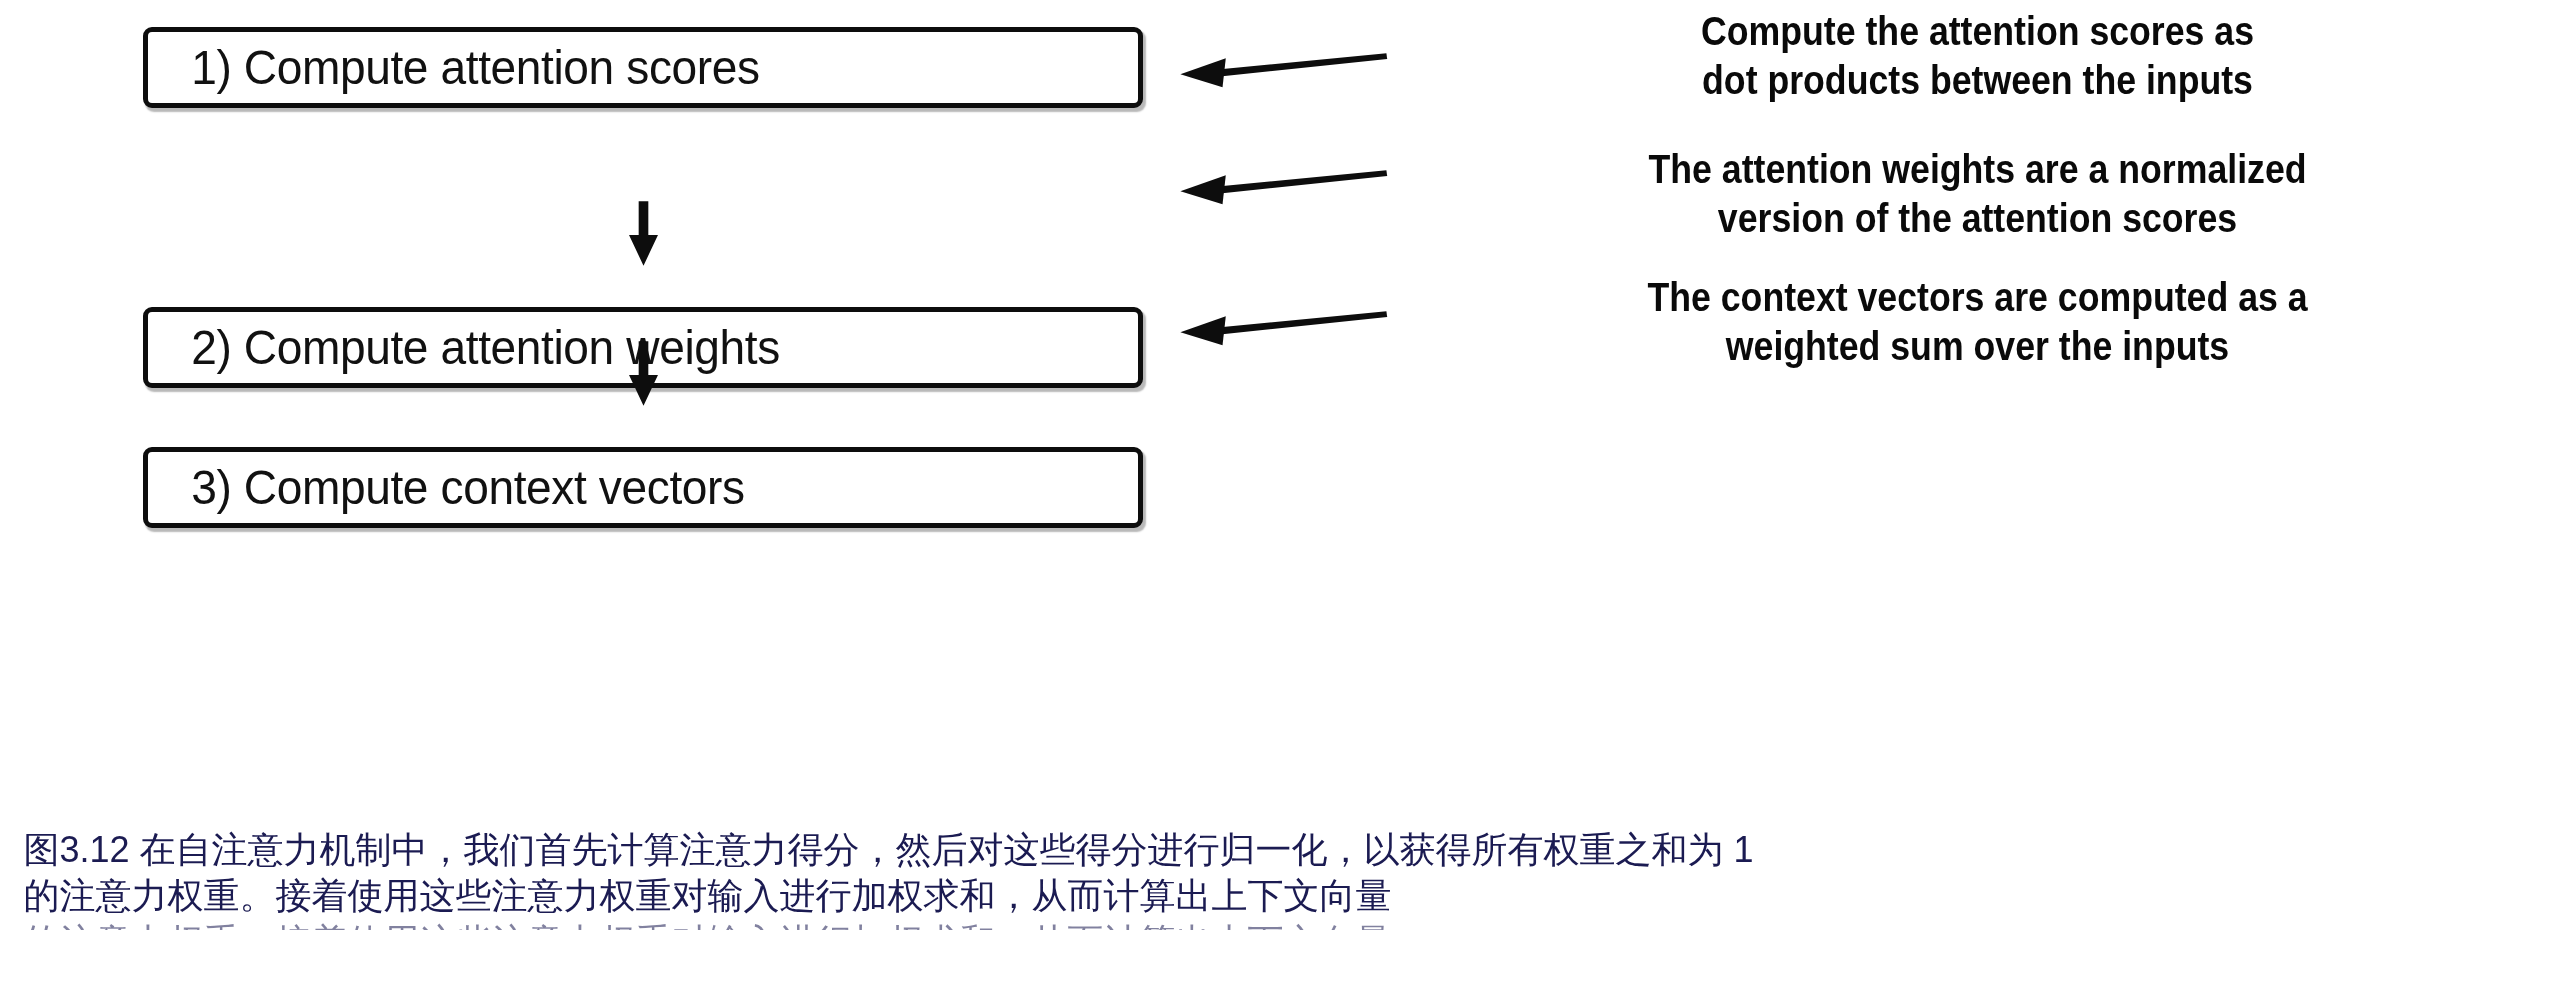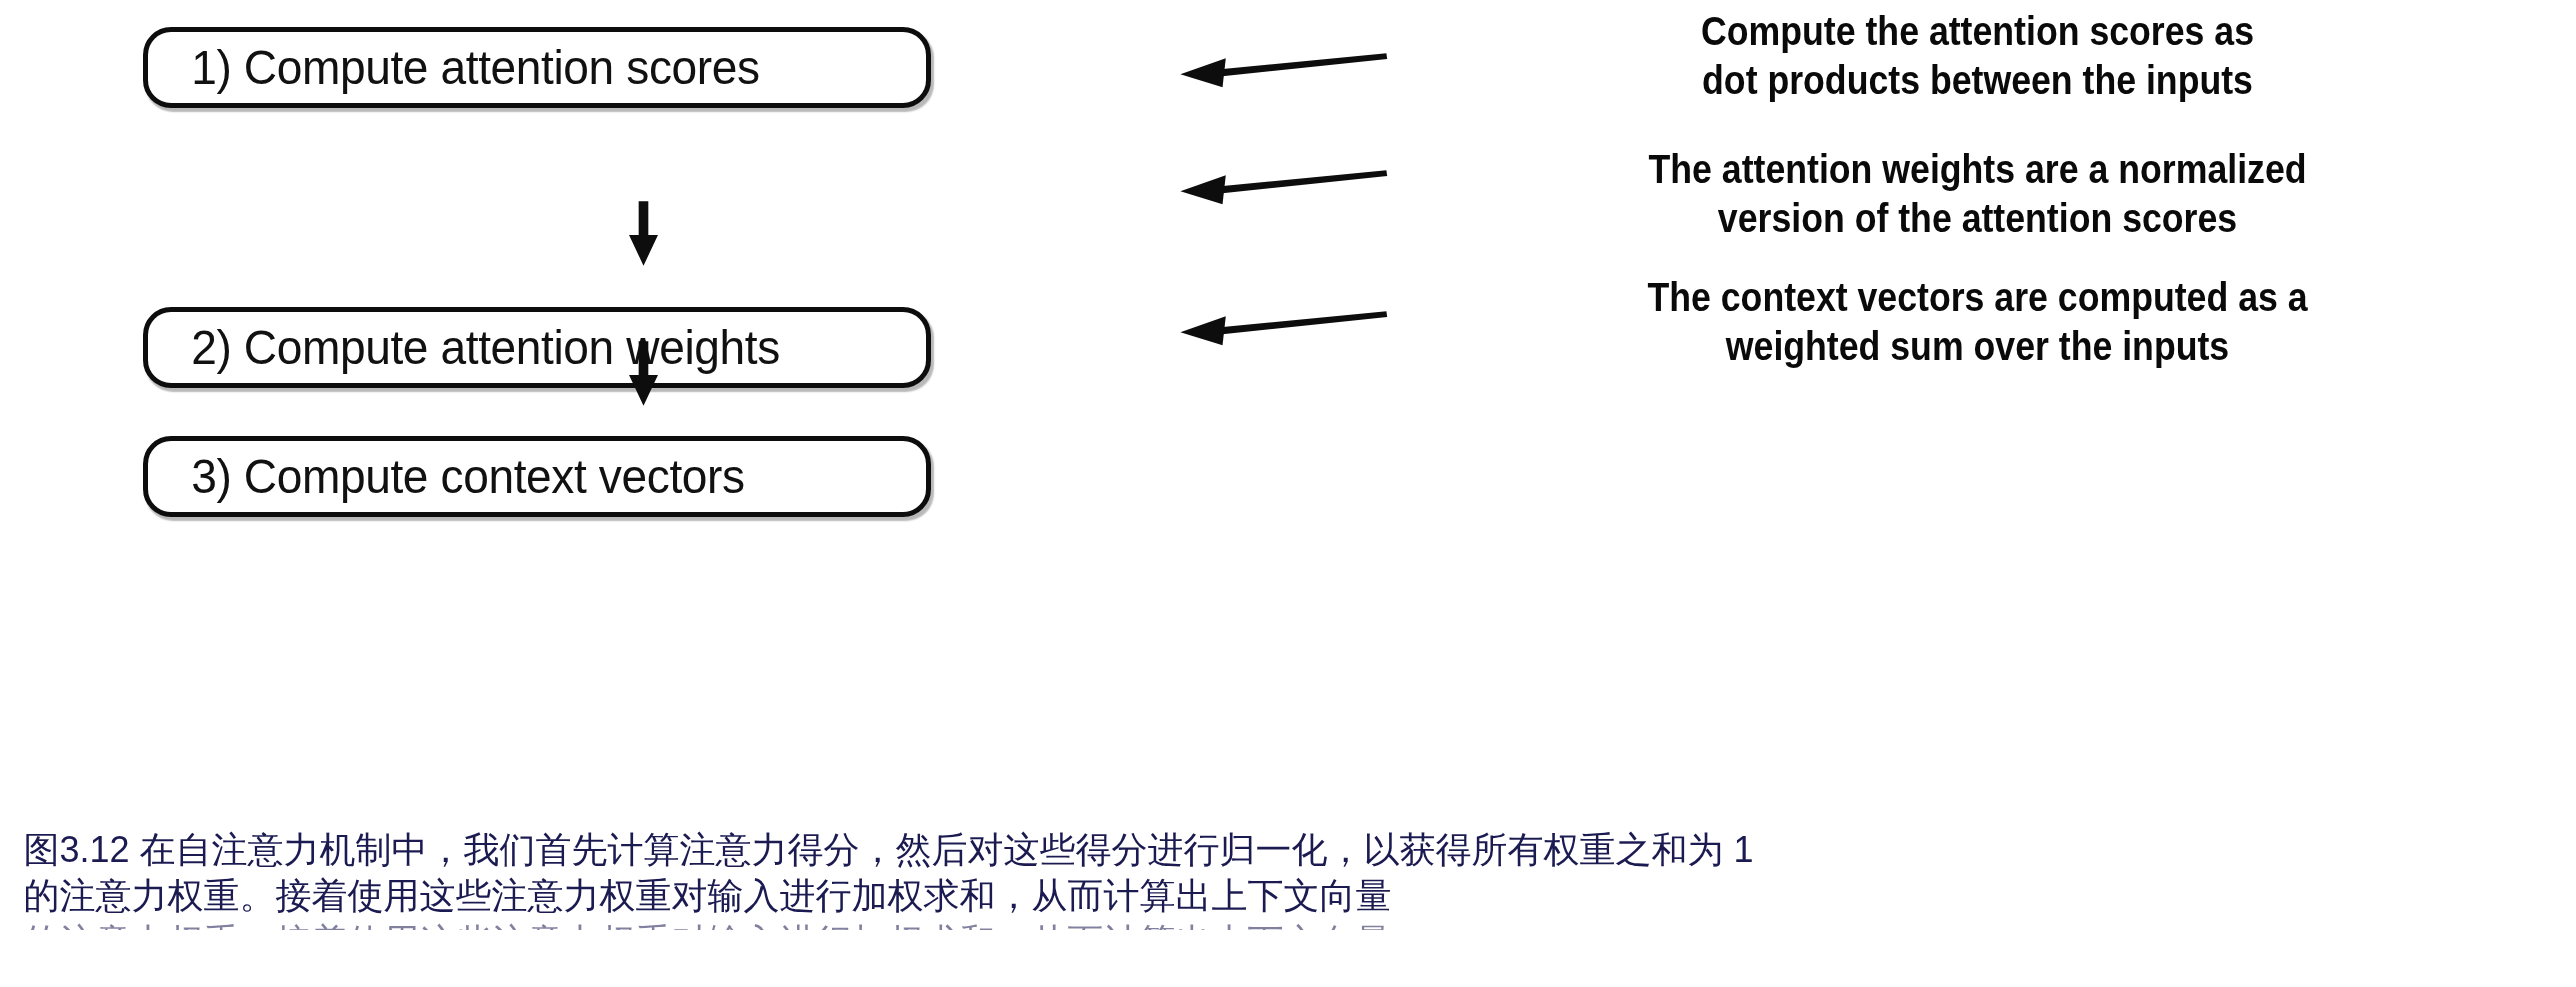--- a/index.html
+++ b/index.html
@@ -19,46 +19,46 @@
     position: absolute;
     left: 0; top: 0;
     width: 2576px;
     height: 988px;
   }
 
   
   .step-box {
     position: absolute;
     left: 143px;
-    width: 788px;
+    width: 1000px;
     height: 81px;
     box-sizing: border-box;
     border: 5.7px solid #0d0d0d;
-    border-radius: 28px;
+    border-radius: 9px;
     background: #ffffff;
     display: flex;
     align-items: center;
     box-shadow: 2.4px 3.2px 1.6px rgba(0,0,0,0.28);
   }
   .step-box .step-label {
     font-family: "Liberation Sans", sans-serif;
     font-size: 48px;
     font-weight: 400;
     color: #111111;
     letter-spacing: -0.4px;
     padding-left: 45px;
     transform: scaleX(0.96);
     transform-origin: left center;
     white-space: nowrap;
     line-height: 1;
   }
 
   #box-1 { top: 27px; }
   #box-2 { top: 307px; }
-  #box-3 { top: 436px; }
+  #box-3 { top: 447px; }
 
   
   .v-arrow {
     position: absolute;
     left: 625px;
     width: 37px;
     height: 65px;
   }
   #v-arrow-1 { top: 201px; }
   #v-arrow-2 { top: 341px; }

